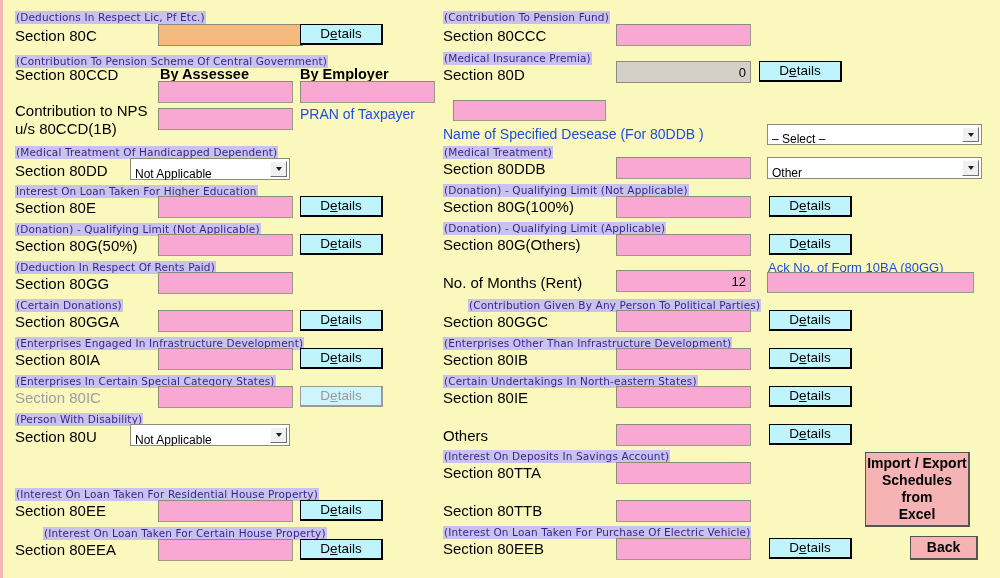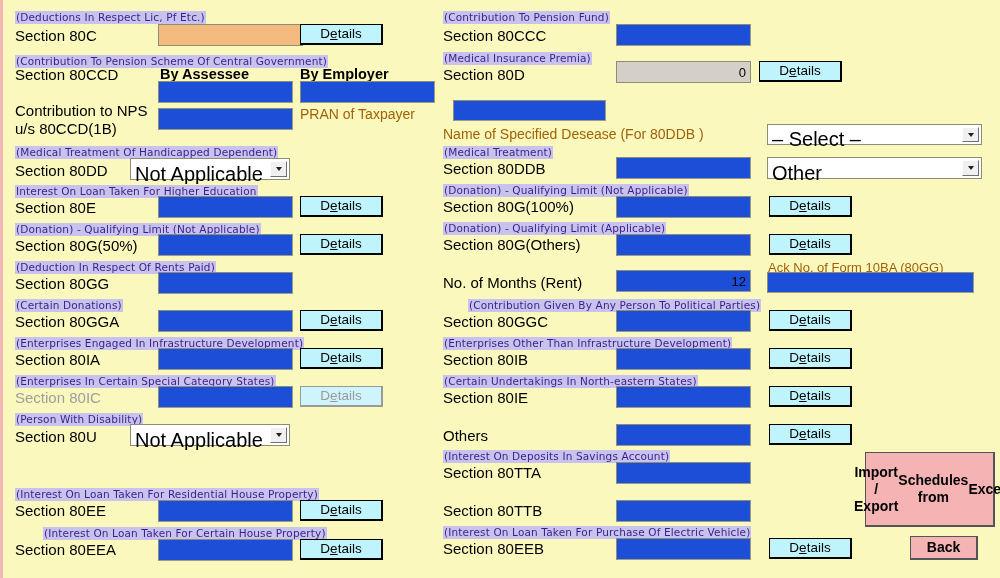--- a/index.html
+++ b/index.html
@@ -36,31 +36,31 @@
     font-size:15px;
     color:#000;
     white-space:nowrap;
     line-height:19px;
   }
   .sec.disabled{color:#9E9E9E;}
   .sec.hdr{font-size:14.5px;font-weight:bold;}
   
   .red{
     font-size:14px;
-    color:#a16207;
+    color:#1d4ed8;
     white-space:nowrap;
     line-height:18px;
     font-weight:500;
   }
   .red.small{font-size:13px;text-align:right;}
 
   
   .fld{
     box-sizing:border-box;
-    background:#1d4ed8;
+    background:#f9a8d4;
     border:1px solid #9C9C84;
     border-top-color:#8C8C78;
     border-left-color:#8C8C78;
     font-size:13px;
     font-family:"Liberation Sans",sans-serif;
     padding:0 4px;
     text-align:right;
     color:#000;
     line-height:1;
     outline:none;
@@ -107,21 +107,21 @@
   .ddl{
     box-sizing:border-box;
     background:#FFFFFF;
     border:1px solid #8C8C78;
     display:flex;align-items:center;
     cursor:pointer;
     padding:0 0 0 4px;
   }
   .ddl .ddl-txt{
     flex:1;
-    font-size:20px;
+    font-size:12px;
     color:#000;
     white-space:nowrap;
     overflow:hidden;
     line-height:1;
     margin-top:9px;
   }
   .ddl .ddl-arrow{
     width:15px;
     align-self:stretch;
     margin:2px 2px 2px 0;
@@ -317,21 +317,21 @@
   <div class="abs sec" style="left:440px;top:501px;">Section 80TTB</div>
   <input class="abs fld" style="left: 613px; top: 500px; width: 135px; height: 22px;" value="">
 
   <div class="abs cap" style="left:440px;top:526px;">(Interest On Loan Taken For Purchase Of Electric Vehicle)</div>
   <div class="abs sec" style="left:440px;top:539px;">Section 80EEB</div>
   <input class="abs fld" style="left: 613px; top: 538px; width: 135px; height: 22px;" value="">
   <div class="abs btn" style="left:766px;top:538px;width:83px;height:21px;">
       <span>D<u>e</u>tails</span>
     </div>
 
-  <div class="abs pbtn" style="left:862px;top:452px;width:130px;height:75px;flex-direction:row;">
+  <div class="abs pbtn" style="left:862px;top:452px;width:105px;height:75px;flex-direction:column;">
     <span>Import / Export</span>
     <span>Schedules from</span>
     <span>Excel</span>
   </div>
 
   <div class="abs pbtn" style="left:907px;top:536px;width:68px;height:24px;">
     <span>Back</span>
   </div>
 
 </div>

